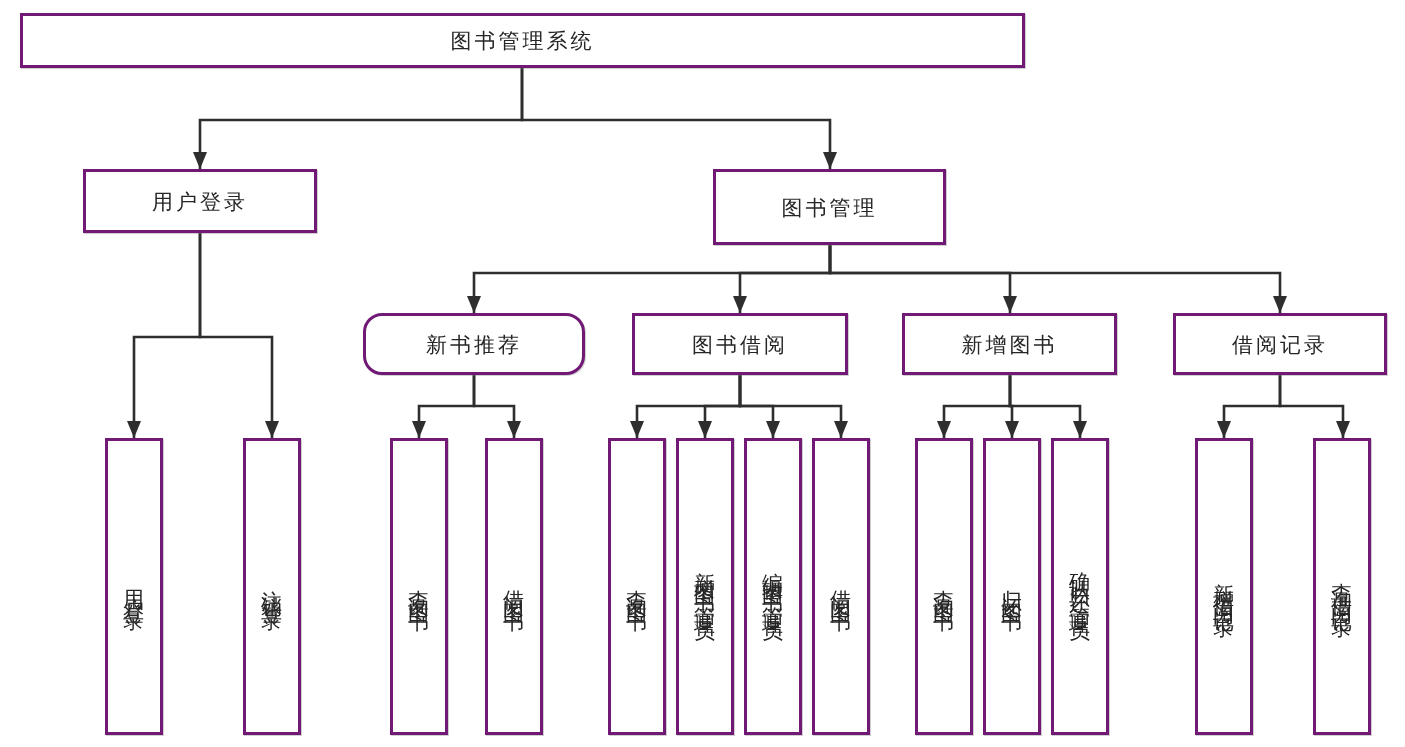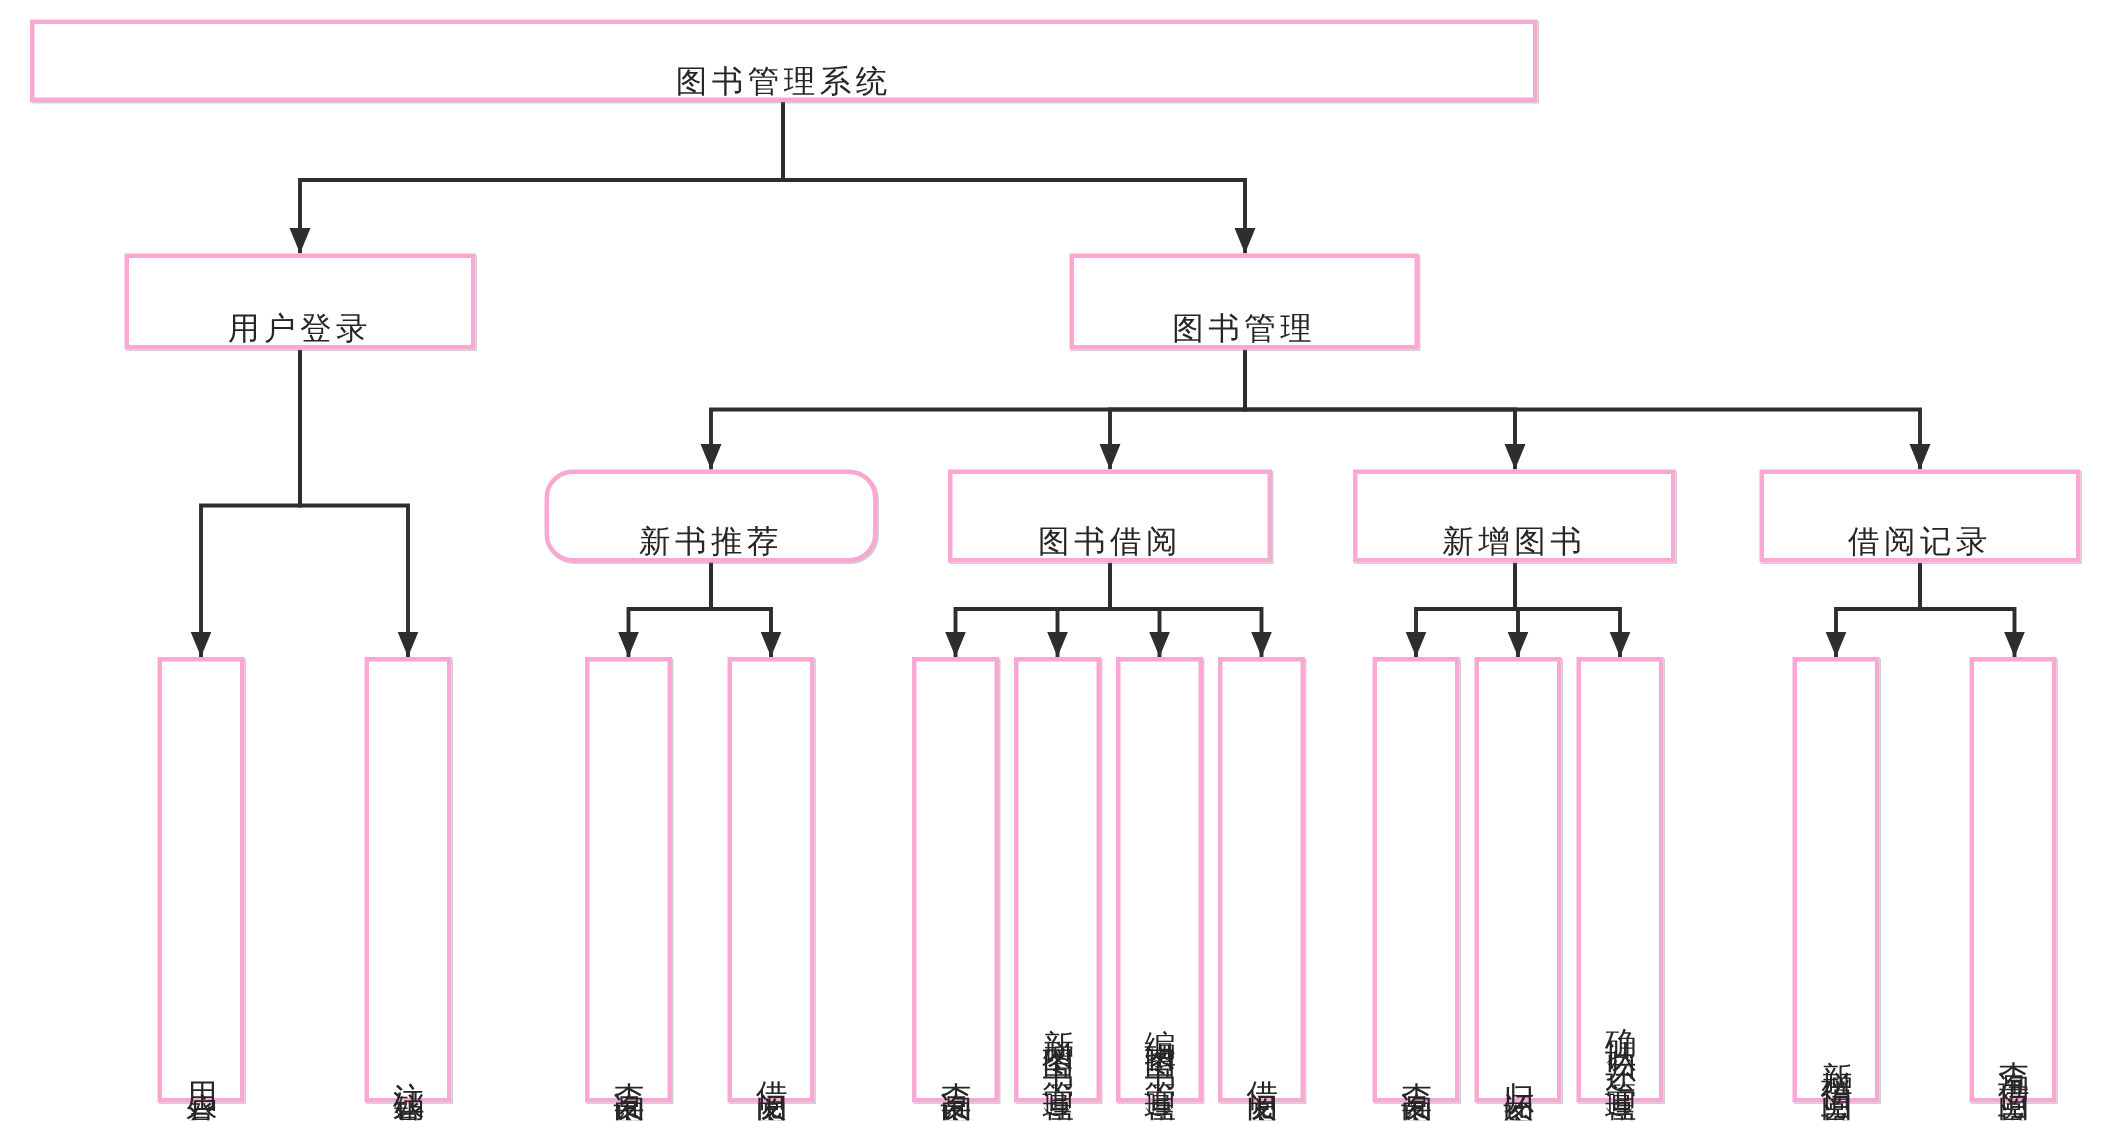--- a/index.html
+++ b/index.html
@@ -20,44 +20,44 @@
   }
   .edge {
     fill: none;
     stroke: #2e2e2e;
     stroke-width: 2.6;
   }
   .node {
     position: absolute;
     box-sizing: border-box;
     background: #ffffff;
-    border: 3px solid #f9a8d4;
+    border: 3px solid #701a75;
     display: flex;
-    align-items: flex-end;
+    align-items: center;
     justify-content: center;
     z-index: 1;
     box-shadow: 1px 1px 0 rgba(120,120,120,0.35);
   }
   .node .lbl {
     font-size: 21px;
     letter-spacing: 3px;
     white-space: nowrap;
     line-height: 1;
   }
   .leaf .lbl {
     writing-mode: vertical-rl;
     text-orientation: mixed;
     letter-spacing: 7px;
     font-size: 21px;
     line-height: 1;
   }
   
   #n-root            { left: 20px;  top: 13px;  width: 1005px; height: 55px; }
   #n-user-login      { left: 83px;  top: 169px; width: 234px;  height: 64px; }
-  #n-book-mgmt       { left: 713px; top: 169px; width: 233px;  height: 64px; }
+  #n-book-mgmt       { left: 713px; top: 169px; width: 233px;  height: 76px; }
   #n-new-book-rec    { left: 363px; top: 313px; width: 222px;  height: 62px; border-radius: 19px; }
   #n-book-borrow     { left: 632px; top: 313px; width: 216px;  height: 62px; }
   #n-current-borrow  { left: 902px; top: 313px; width: 215px;  height: 62px; }
   #n-borrow-record   { left: 1173px;top: 313px; width: 214px;  height: 62px; }
   .leaf              { top: 438px; width: 58px; height: 297px; }
   #n-leaf-a1 { left: 105px; }  #n-leaf-a2 { left: 243px; }
   #n-leaf-b1 { left: 390px; }  #n-leaf-b2 { left: 485px; }
   #n-leaf-c1 { left: 608px; }  #n-leaf-c2 { left: 676px; }
   #n-leaf-c3 { left: 744px; }  #n-leaf-c4 { left: 812px; }
   #n-leaf-d1 { left: 915px; }  #n-leaf-d2 { left: 983px; }

